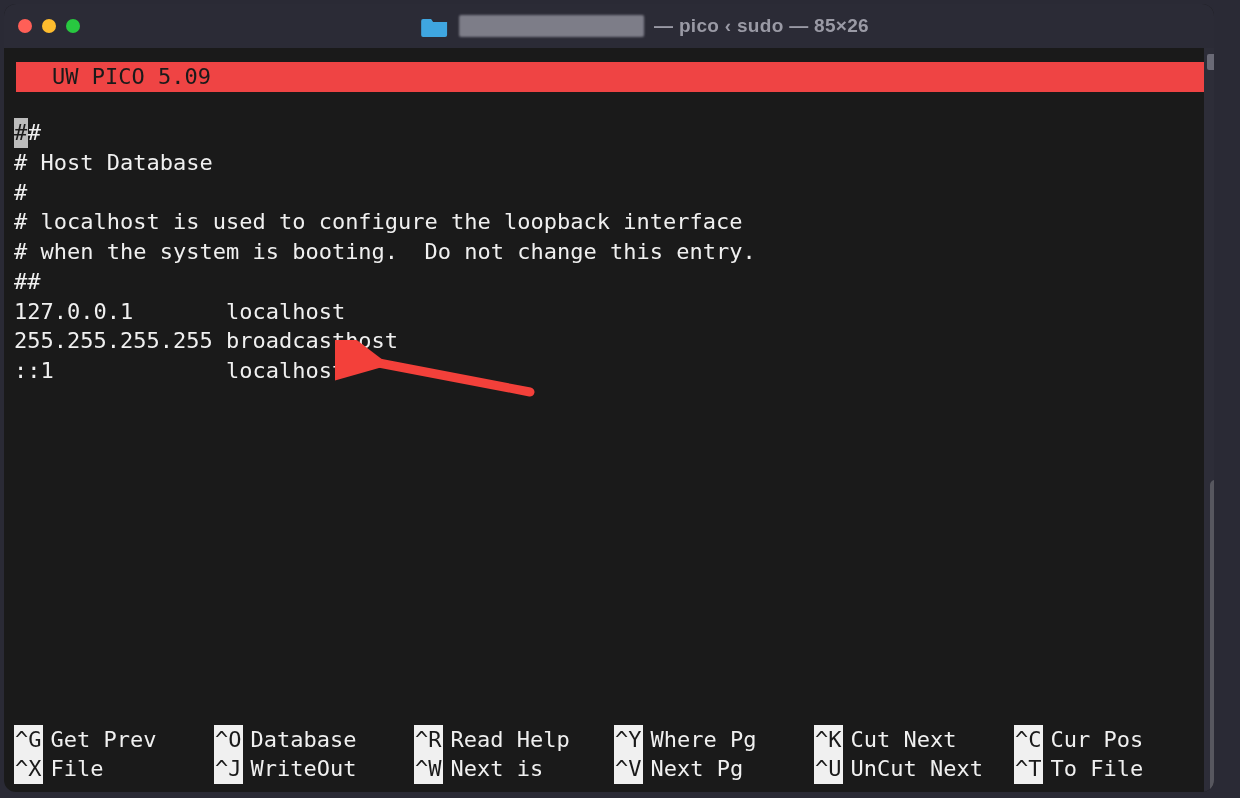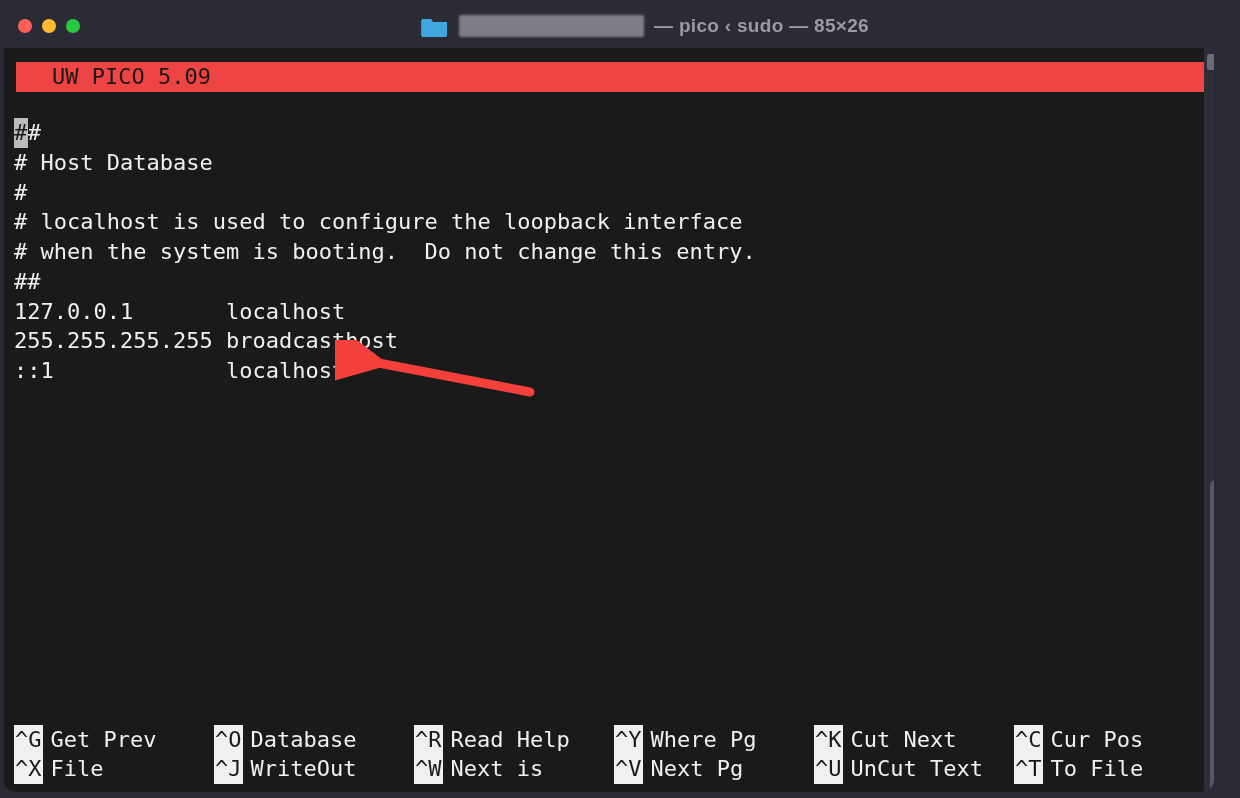--- a/index.html
+++ b/index.html
@@ -254,21 +254,21 @@
             <div class="shortcut-cell">
               <span class="key">^W</span>
               <span class="key-label">Next is</span>
             </div>
             <div class="shortcut-cell">
               <span class="key">^V</span>
               <span class="key-label">Next Pg</span>
             </div>
             <div class="shortcut-cell">
               <span class="key">^U</span>
-              <span class="key-label">UnCut Text</span>
+              <span class="key-label">UnCut Next</span>
             </div>
             <div class="shortcut-cell">
               <span class="key">^T</span>
               <span class="key-label">To File</span>
             </div>
           </div>
       </div>
 
     </div>
 

